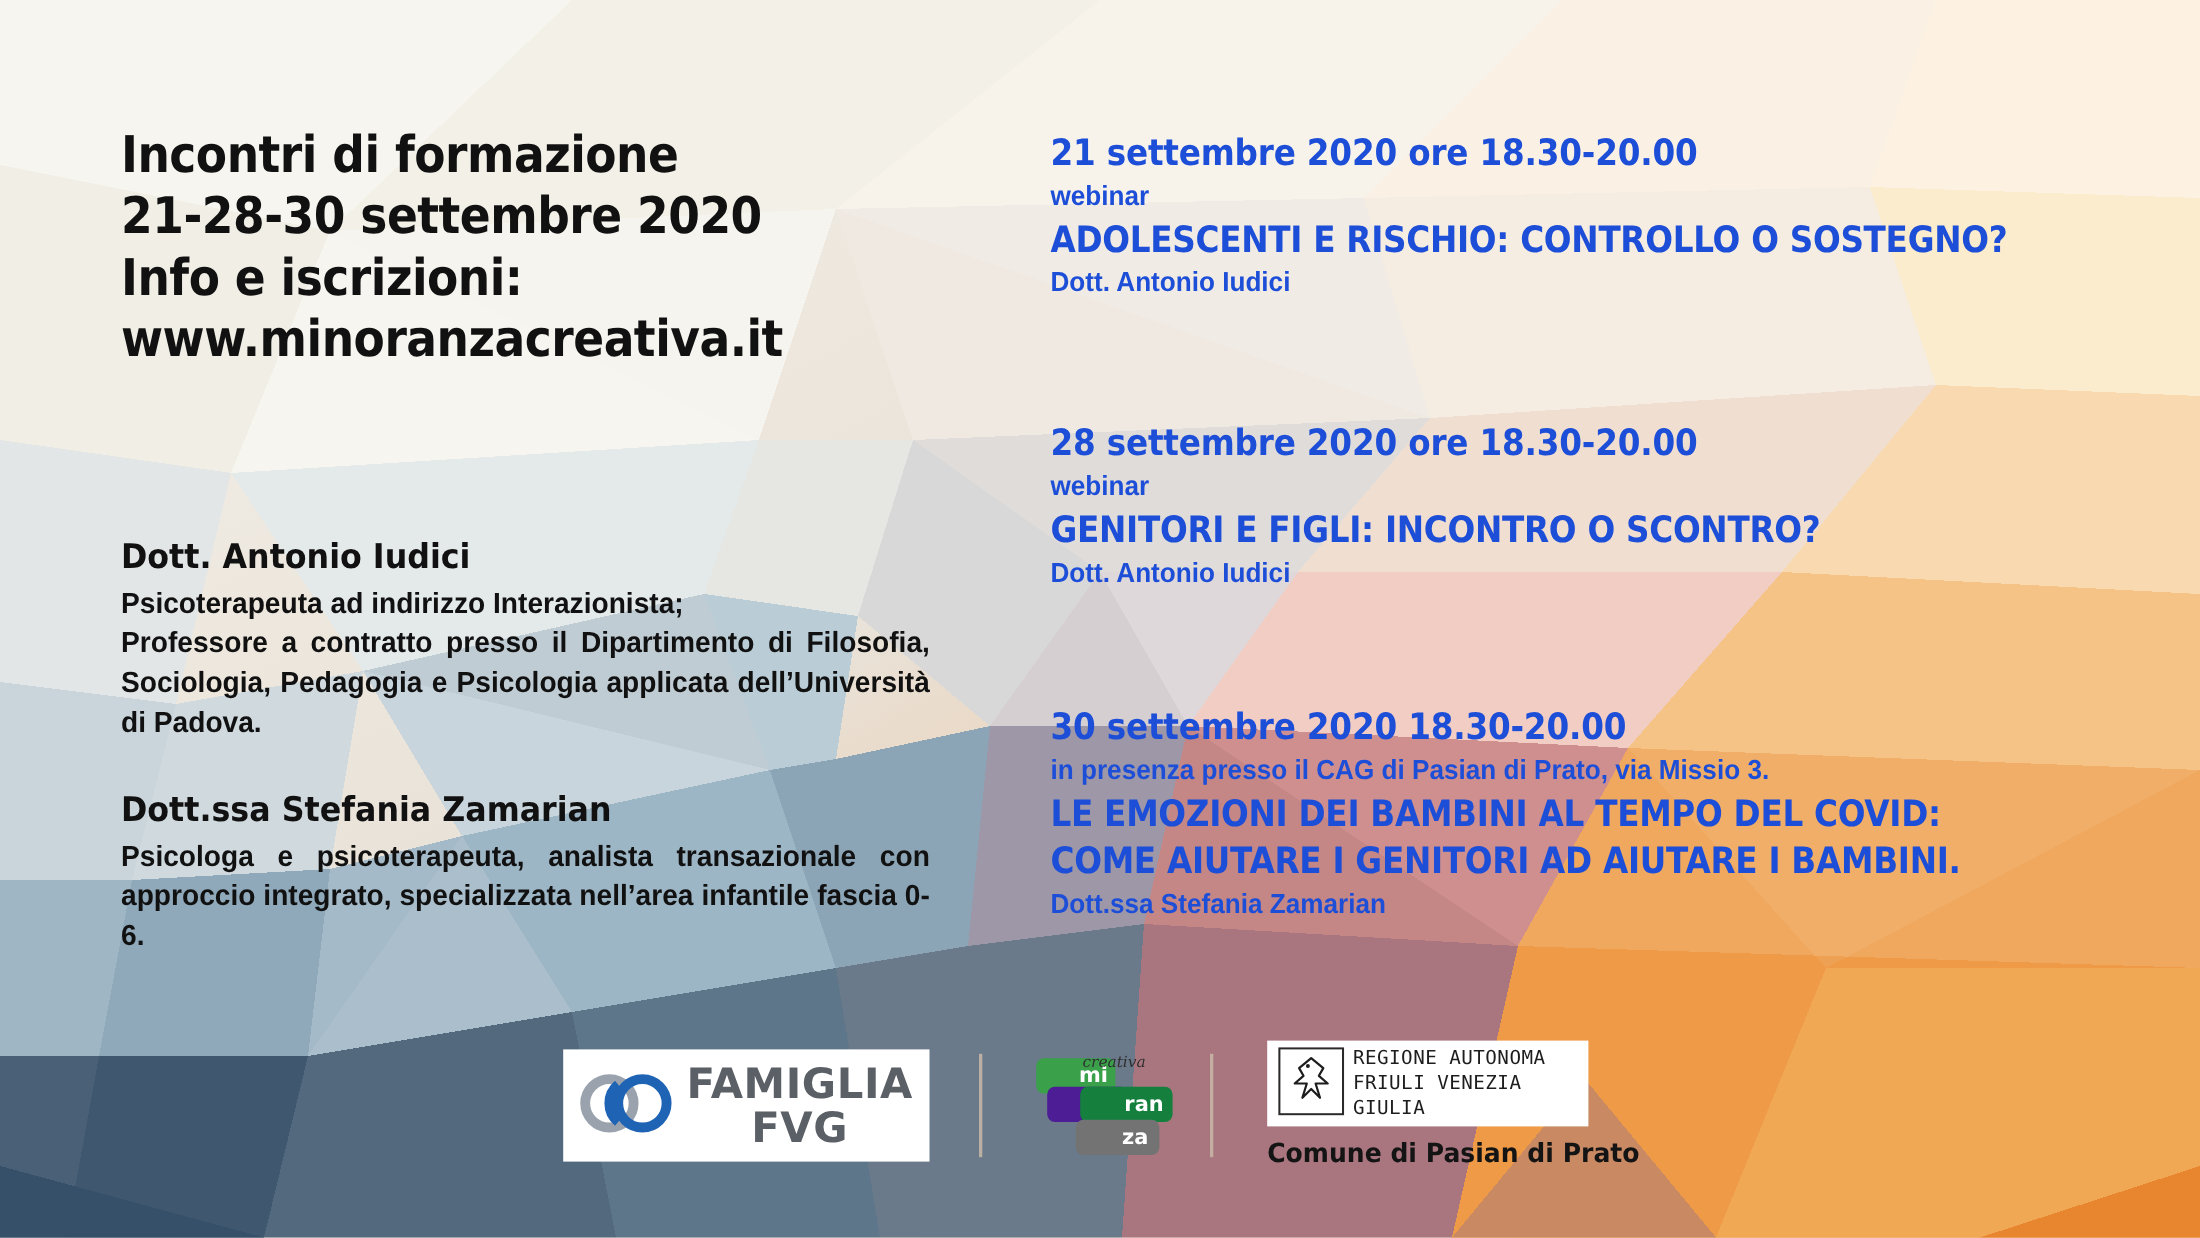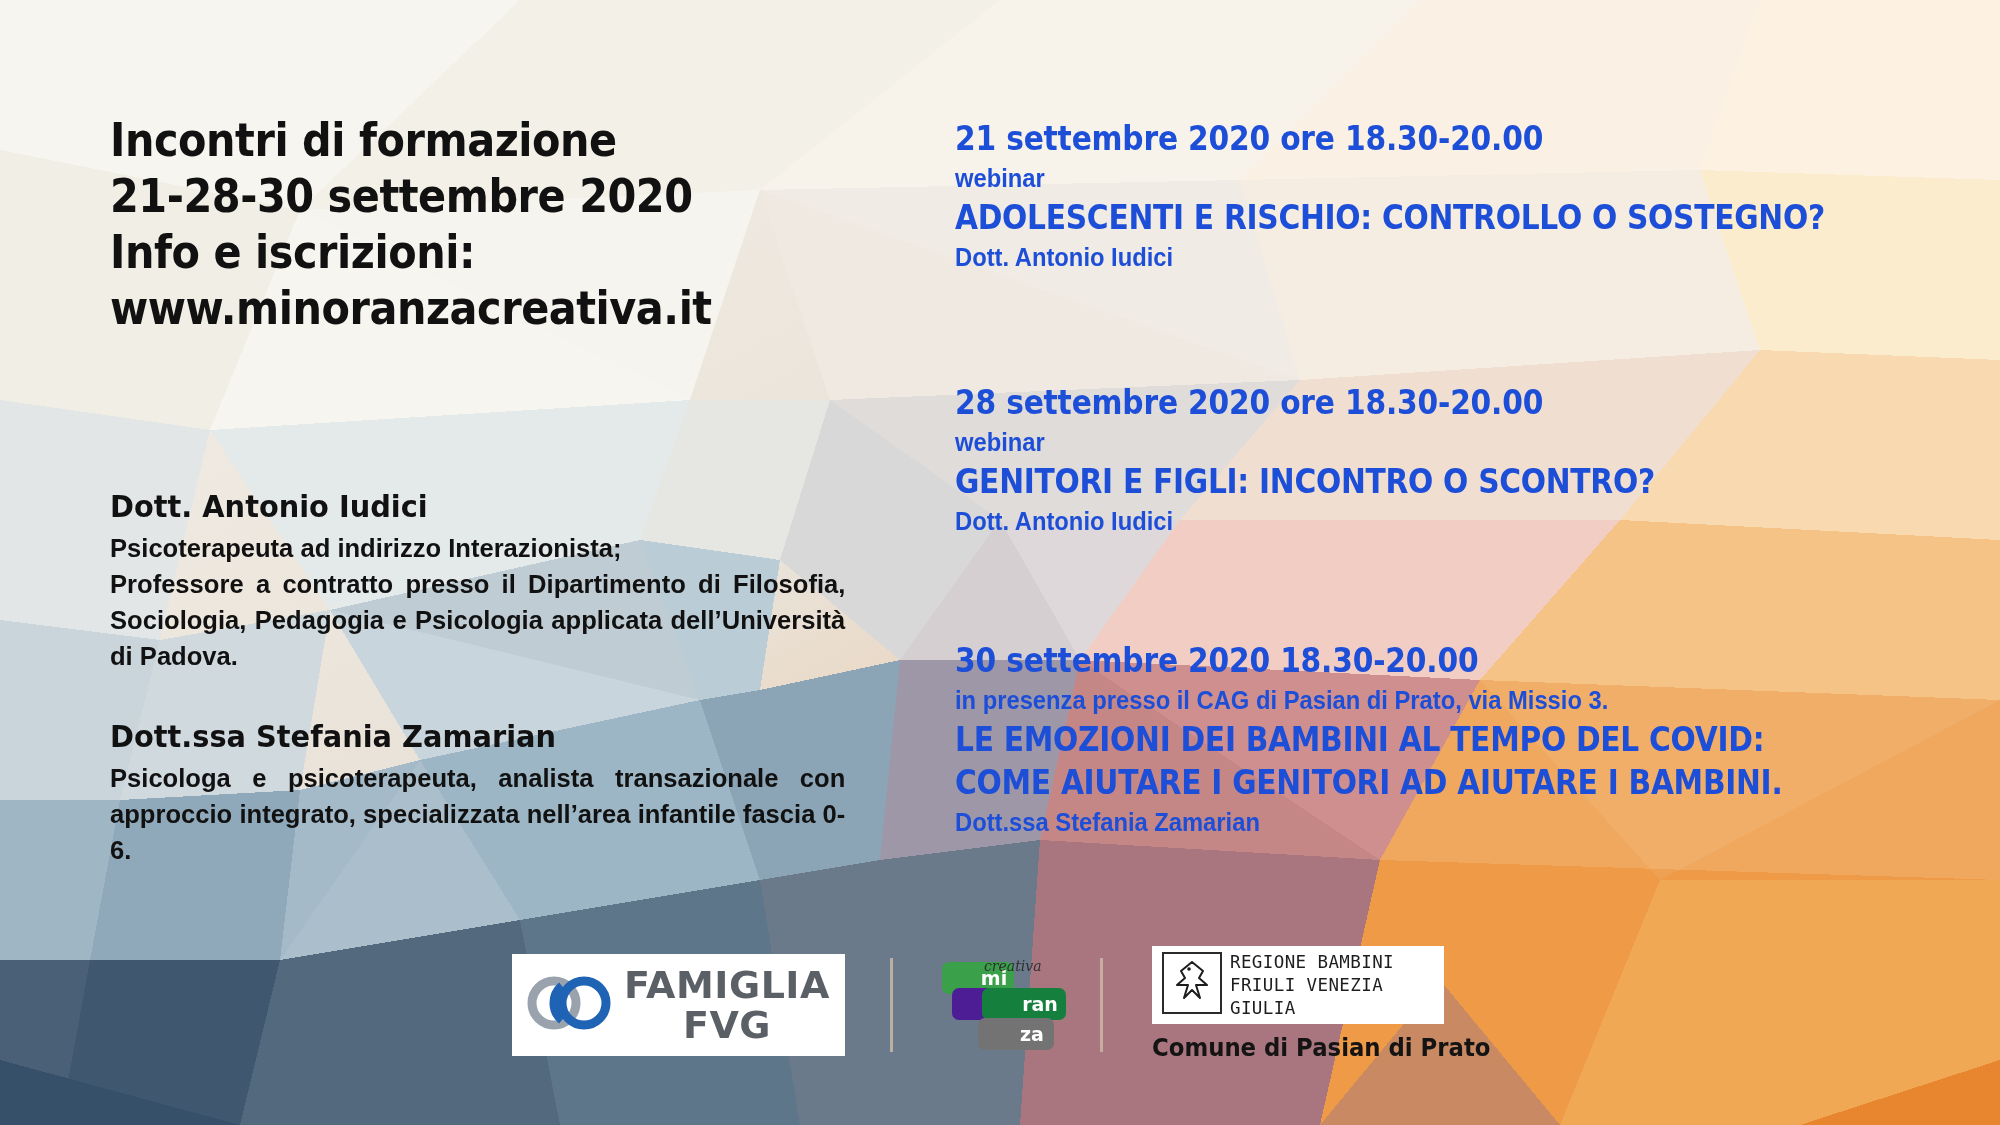--- a/index.html
+++ b/index.html
@@ -280,21 +280,21 @@
 
       <div class="regione">
         <span>
           <svg width="60" height="62" viewBox="0 0 60 62">
             <rect x="1" y="1" width="58" height="60" fill="#fff" stroke="#2a2a2a" stroke-width="2"></rect>
             <path d="M30 10 L41 19 L37 26 L45 33 L34 33 L38 46 L30 38 L22 46 L26 33 L15 33 L23 26 L19 19 Z" fill="#fff" stroke="#1d1d1d" stroke-width="2" stroke-linejoin="round"></path>
             <circle cx="27" cy="17" r="1.8" fill="#1d1d1d"></circle>
           </svg>
         </span>
         <span class="rtext">
-          <span>REGIONE BAMBINI</span><br>
+          <span>REGIONE AUTONOMA</span><br>
           <span>FRIULI VENEZIA GIULIA</span>
         </span>
       </div>
 
       <div class="comune">Comune di Pasian di Prato</div>
     </div>
 
   </div>
 </div>
 

